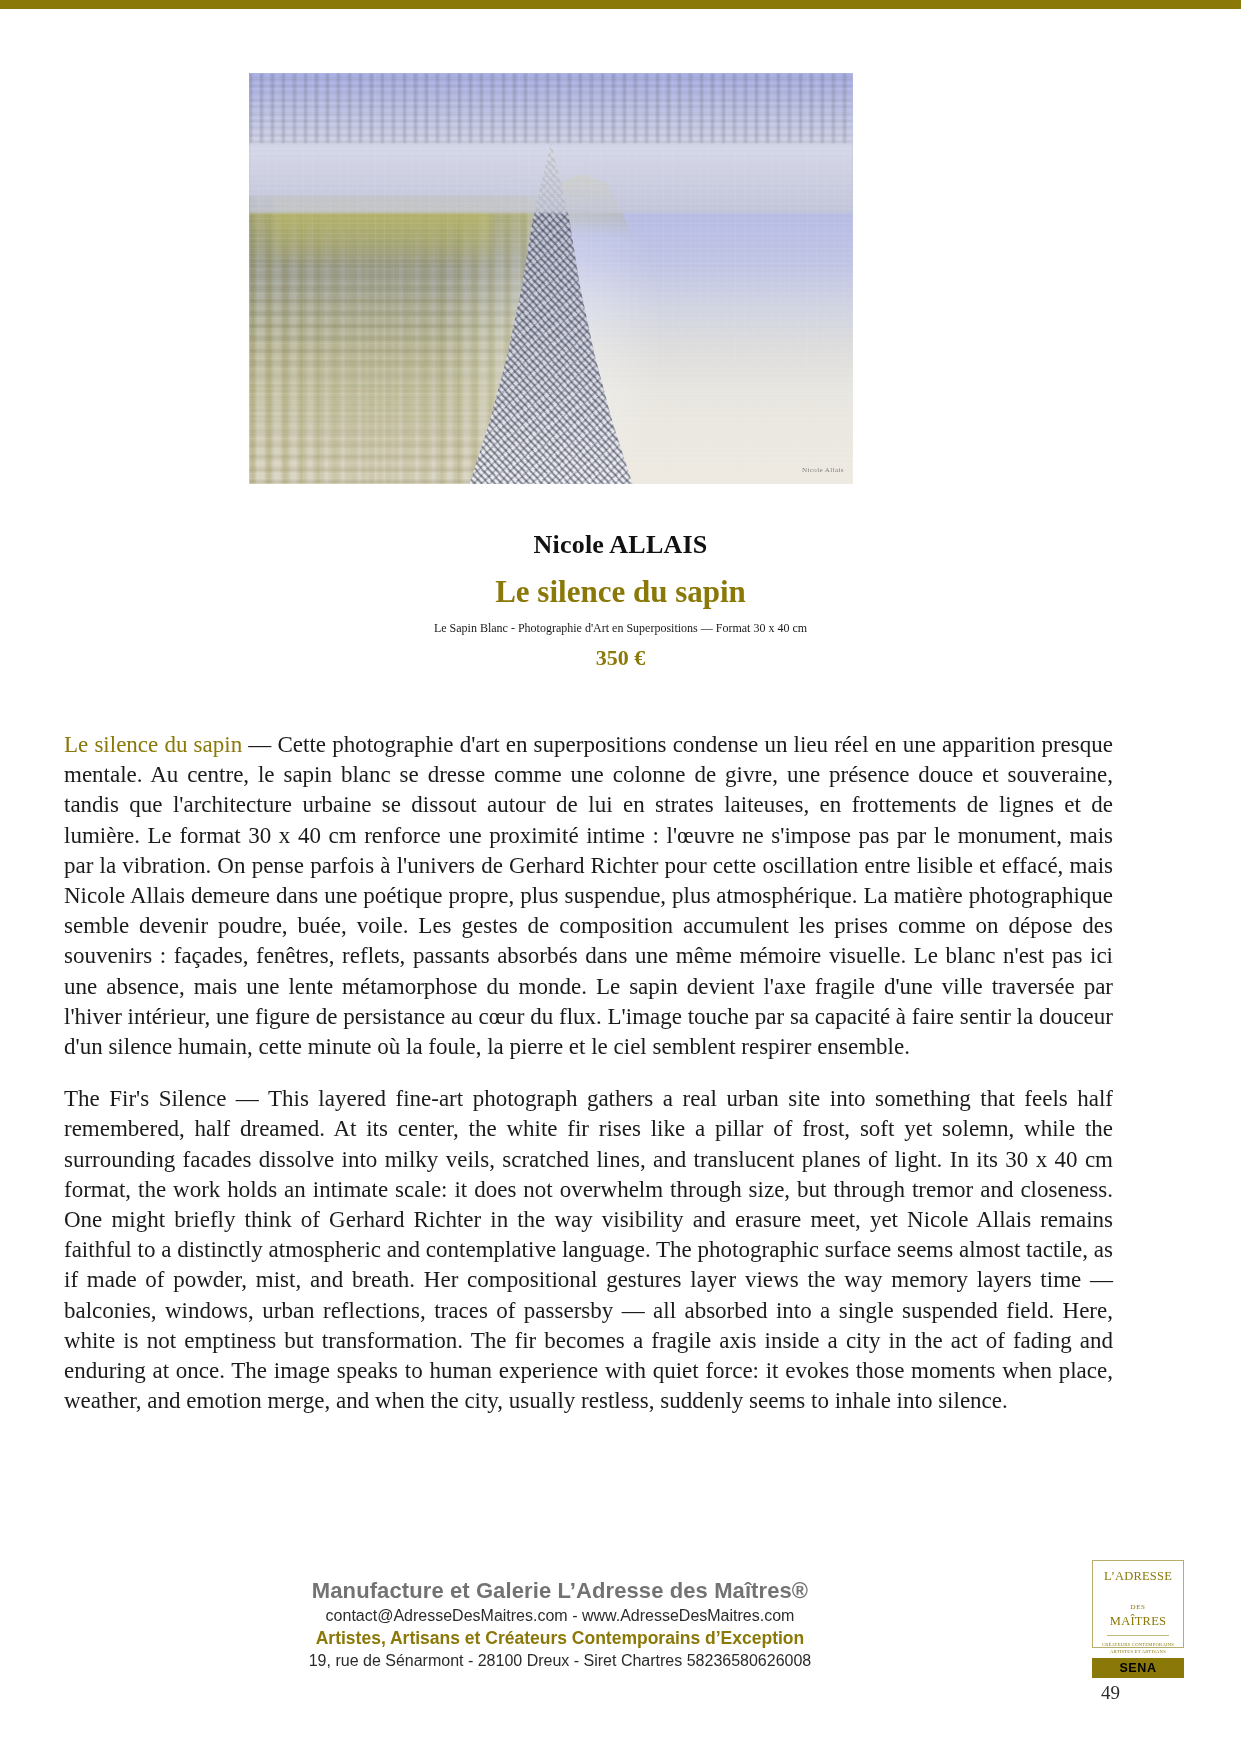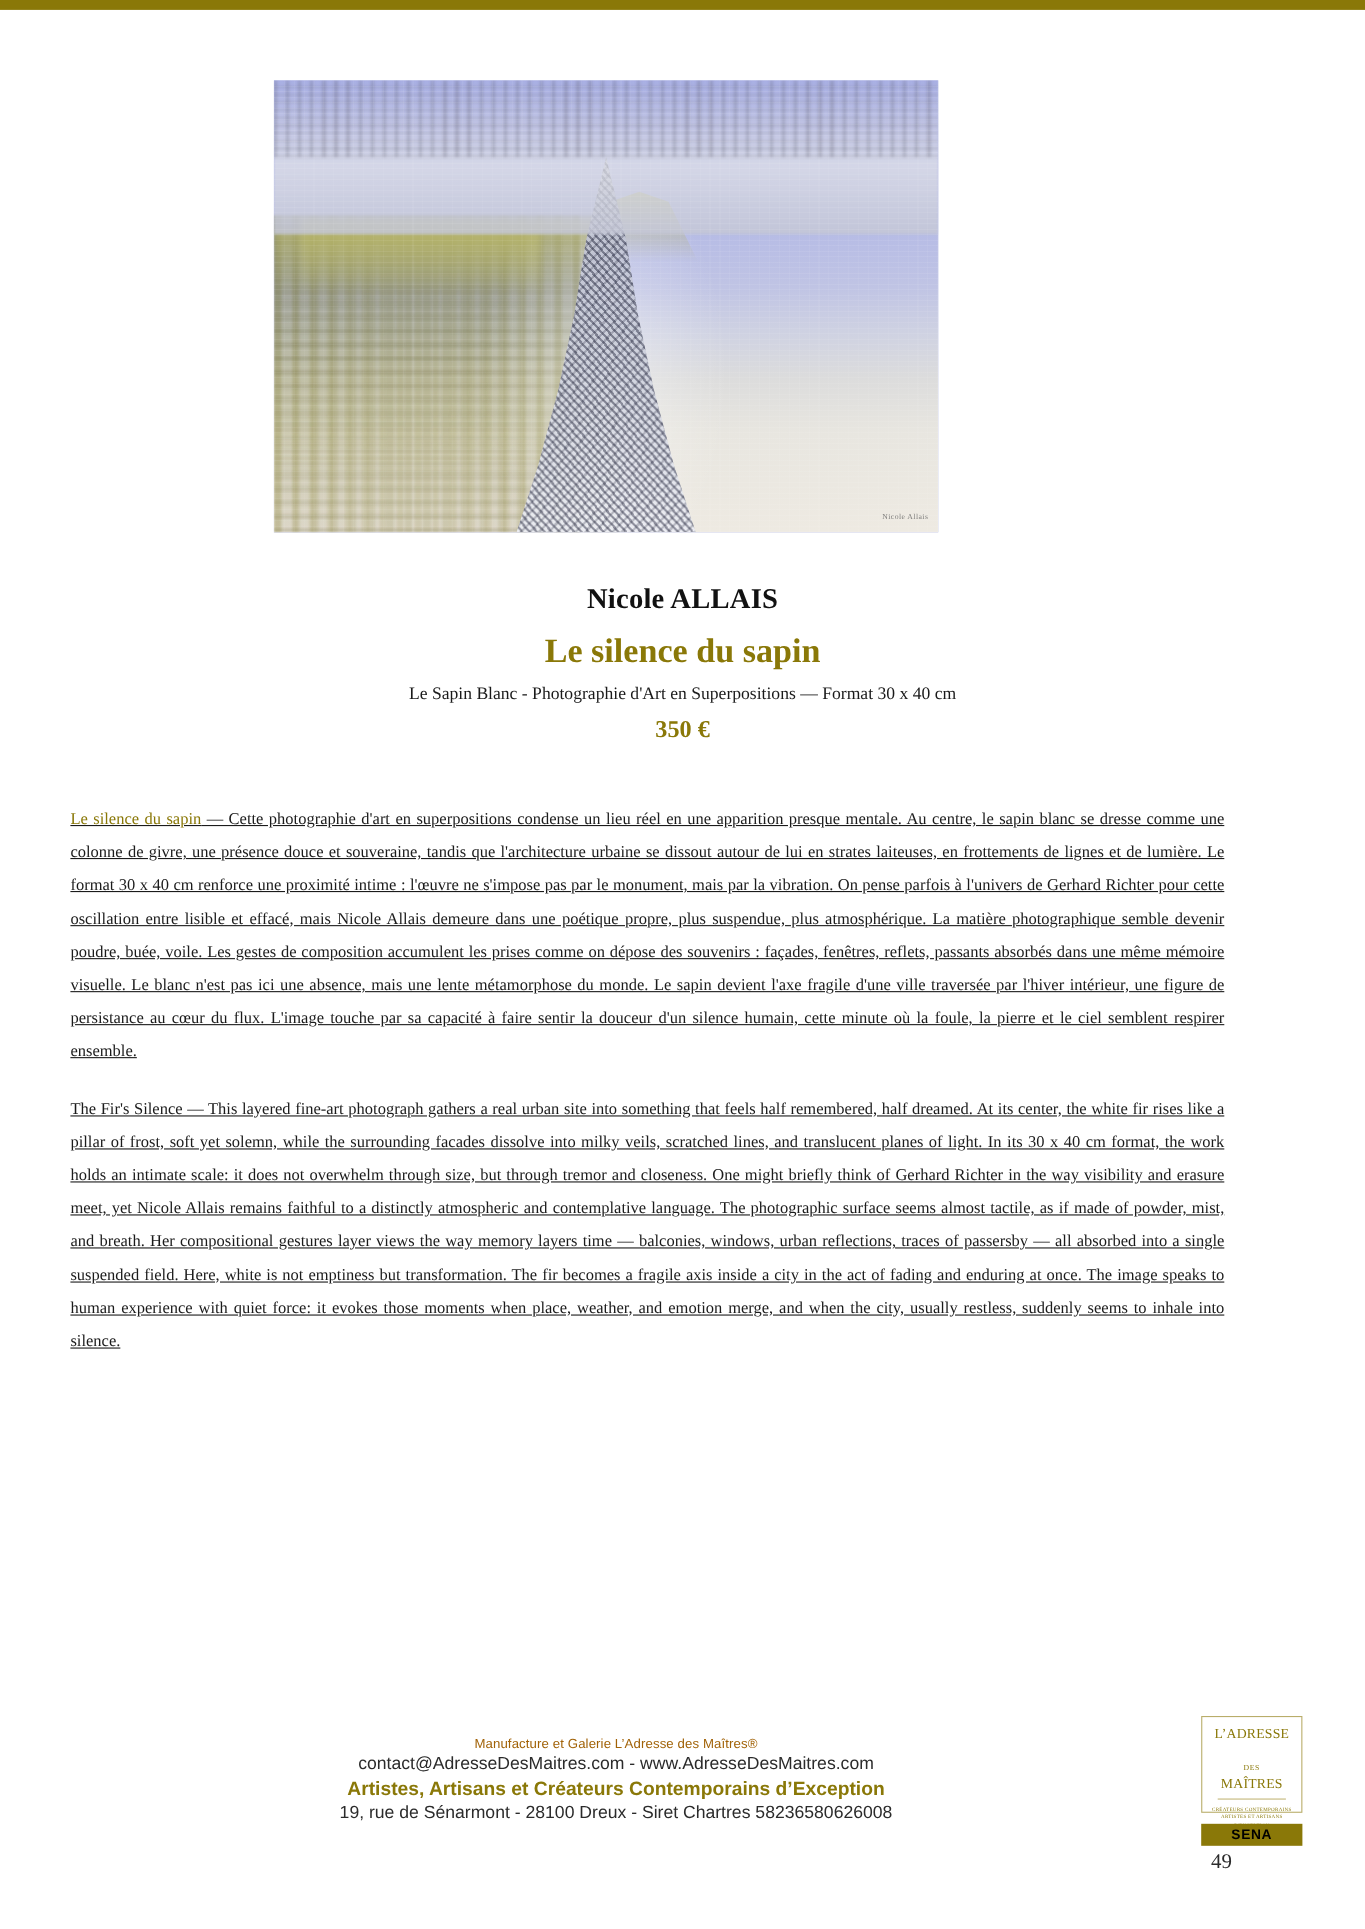--- a/index.html
+++ b/index.html
@@ -118,48 +118,47 @@
     font-size:26px; font-weight:bold; color:#111111;
     letter-spacing:.2px; line-height:1.2;
   }
   .work-title {
     margin-top:13px;
     font-size:31px; font-weight:bold; color:#8a7808;
     line-height:1.2;
   }
   .work-subtitle {
     margin-top:11px;
-    font-size:16px; color:#1a1a1a; line-height:1.3;
+    font-size:12px; color:#1a1a1a; line-height:1.3;
   }
   .work-price {
     margin-top:8px;
     font-size:22px; font-weight:bold; color:#8a7808;
   }
 
   
   .body-text { position:absolute; top:721px; left:64px; width:1049px; }
   .para {
     text-align:justify;
-    font-size:15px;
+    font-size:23px;
     line-height:30.2px;
     color:#1b1b1b;
     margin:0 0 22px 0;
     hyphens:none;
-    text-decoration:underline;
   }
   .lead-title { color:#8a7808; }
 
   
   .footer { position:absolute; left:0; bottom:0; width:1241px; height:230px; }
   .footer-text {
     position:absolute; left:0; top:54px; width:1120px;
     text-align:center;
     font-family:"Liberation Sans", sans-serif;
   }
-  .f-line1 { font-size:12px; font-weight:normal; color:#a16207; letter-spacing:.1px; }
+  .f-line1 { font-size:22px; font-weight:bold; color:#737373; letter-spacing:.1px; }
   .f-line2 { font-size:16px; color:#2b2b2b; margin-top:3px; }
   .f-line3 { font-size:17.5px; font-weight:bold; color:#8a7808; margin-top:3px; }
   .f-line4 { font-size:16px; color:#2b2b2b; margin-top:3px; }
   .page-number {
     position:absolute; left:0; top:158px; width:1120px;
     text-align:right;
     font-family:"Liberation Serif", serif;
     font-size:19px; color:#2b2b2b;padding-left:24px;
   }
 

